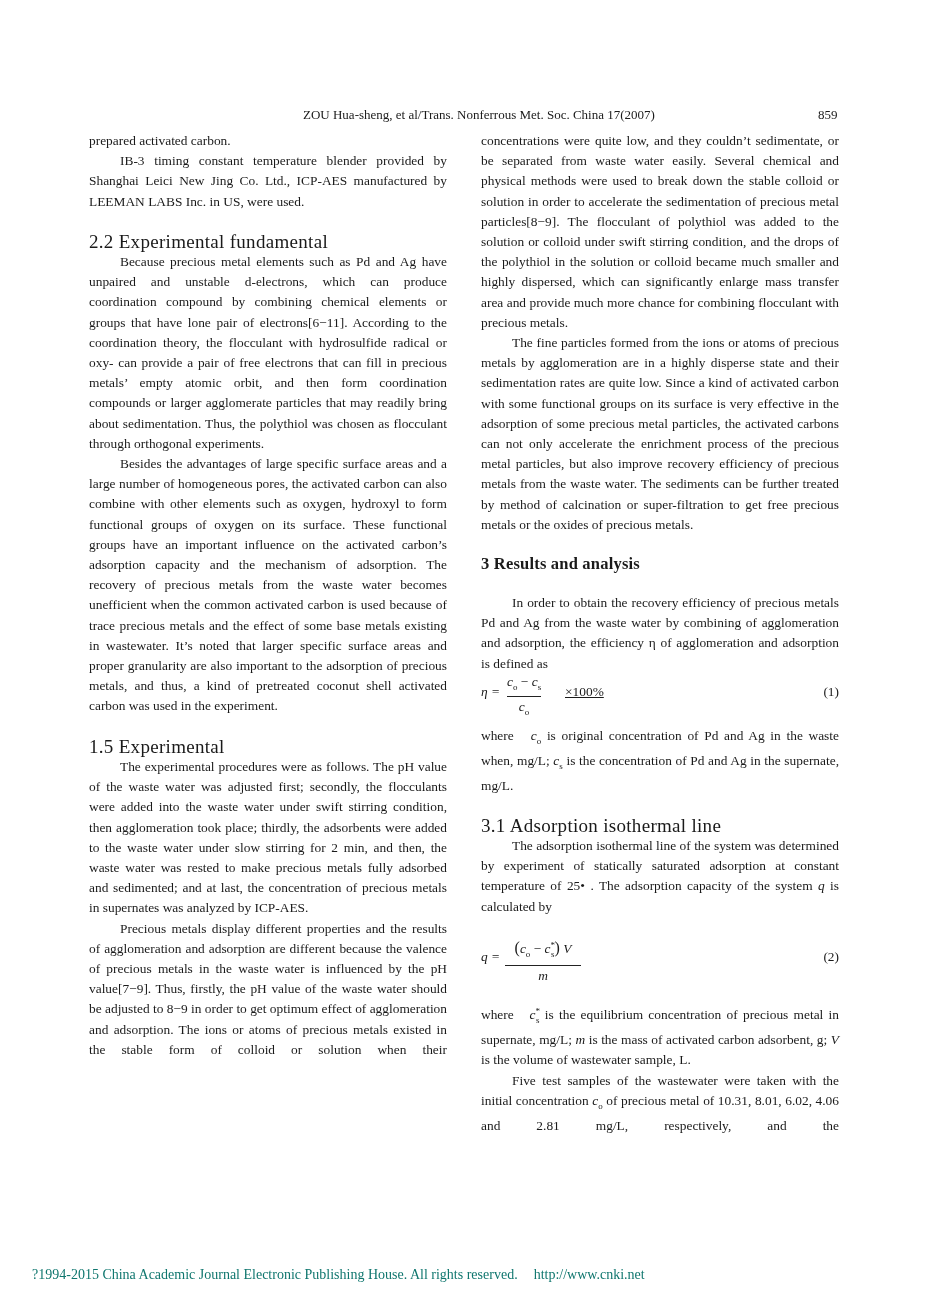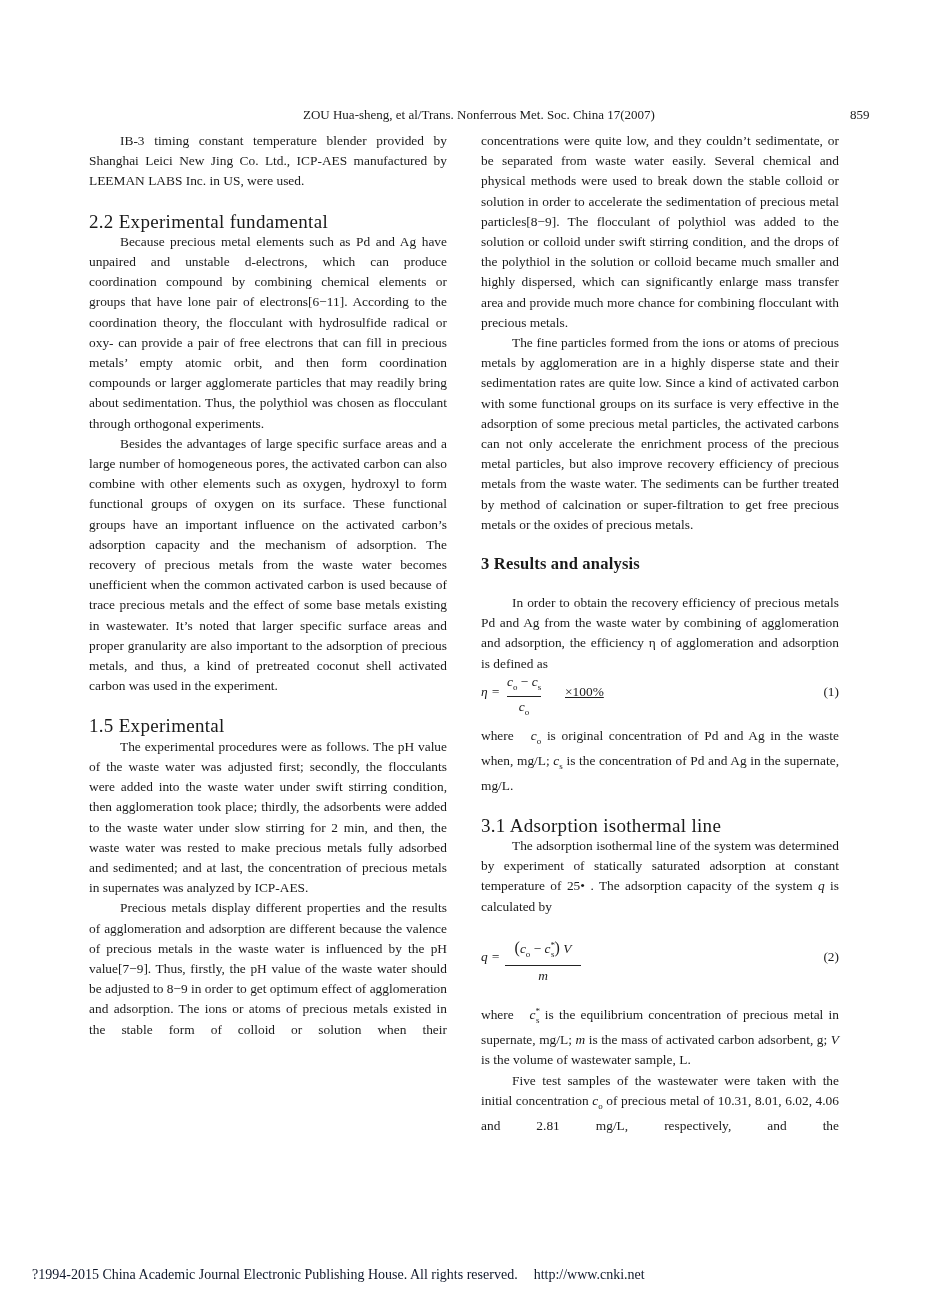--- a/index.html
+++ b/index.html
@@ -6,21 +6,21 @@
     body {
       width: 925px; height: 1309px; position: relative; overflow: hidden;
       font-family: "Liberation Serif", "DejaVu Serif", serif;
       color: #1a1a1a;
     }
     .running-head {
       position: absolute; top: 106px; left: 0; width: 827px; height: 18px;
       font-size: 13px; line-height: 18px;
     }
     .running-head .rh-title { position: absolute; left: 303px; top: 0; }
-    .running-head .rh-page { position: absolute; left: 818px; top: 0; margin-left: 32px; }
+    .running-head .rh-page { position: absolute; left: 818px; top: 0; }
 
     .col {
       position: absolute; top: 131px; width: 358px;
       font-size: 13.4px; line-height: 20.2px; text-align: justify;
     }
     .col-left { left: 89px; }
     .col-right { left: 481px; }
 
     .col p { margin: 0; }
     .col p.indent { text-indent: 31px; }
@@ -43,34 +43,35 @@
     .frac { position: absolute; display: inline-block; text-align: center; }
     .frac .num { display: block; font-style: italic; line-height: 16px; }
     .frac .bar { display: block; border-top: 1px solid #222; margin: 1px 0; }
     .frac .den { display: block; font-style: italic; line-height: 18px; }
     .frac sub, .frac sup, .inl sub, .inl sup { font-size: 9px; font-style: normal; }
     .after-frac { position: absolute; }
     .i { font-style: italic; }
 
     .footer {
       position: absolute; top: 1266px; left: 32px;
-      font-size: 14px; line-height: 18px; color: #0f172a;
+      font-size: 14px; line-height: 18px; color: #0f766e;
       white-space: nowrap;
     }
     .footer .f-url { margin-left: 16px; }
   </style>
 </head>
 <body>
 
 <div class="running-head">
   <span class="rh-title">ZOU Hua-sheng, et al/Trans. Nonferrous Met. Soc. China 17(2007)</span>
   <span class="rh-page">859</span>
 </div>
 
 <div class="col col-left">
+  <p>prepared activated carbon.</p>
   <p class="indent">IB-3 timing constant temperature blender provided by Shanghai Leici New Jing Co. Ltd., ICP-AES manufactured by LEEMAN LABS Inc. in US, were used.</p>
   <div class="gap"></div>
   <h3 class="subhead">2.2 Experimental fundamental</h3>
   <p class="indent">Because precious metal elements such as Pd and Ag have unpaired and unstable d-electrons, which can produce coordination compound by combining chemical elements or groups that have lone pair of electrons[6−11]. According to the coordination theory, the flocculant with hydrosulfide radical or oxy- can provide a pair of free electrons that can fill in precious metals’ empty atomic orbit, and then form coordination compounds or larger agglomerate particles that may readily bring about sedimentation. Thus, the polythiol was chosen as flocculant through orthogonal experiments.</p>
   <p class="indent">Besides the advantages of large specific surface areas and a large number of homogeneous pores, the activated carbon can also combine with other elements such as oxygen, hydroxyl to form functional groups of oxygen on its surface. These functional groups have an important influence on the activated carbon’s adsorption capacity and the mechanism of adsorption. The recovery of precious metals from the waste water becomes unefficient when the common activated carbon is used because of trace precious metals and the effect of some base metals existing in wastewater. It’s noted that larger specific surface areas and proper granularity are also important to the adsorption of precious metals, and thus, a kind of pretreated coconut shell activated carbon was used in the experiment.</p>
   <div class="gap"></div>
   <h3 class="subhead">1.5 Experimental</h3>
   <p class="indent">The experimental procedures were as follows. The pH value of the waste water was adjusted first; secondly, the flocculants were added into the waste water under swift stirring condition, then agglomeration took place; thirdly, the adsorbents were added to the waste water under slow stirring for 2 min, and then, the waste water was rested to make precious metals fully adsorbed and sedimented; and at last, the concentration of precious metals in supernates was analyzed by ICP-AES.</p>
   <p class="indent just-last">Precious metals display different properties and the results of agglomeration and adsorption are different because the valence of precious metals in the waste water is influenced by the pH value[7−9]. Thus, firstly, the pH value of the waste water should be adjusted to 8−9 in order to get optimum effect of agglomeration and adsorption. The ions or atoms of precious metals existed in the stable form of colloid or solution when their</p>
 </div>

